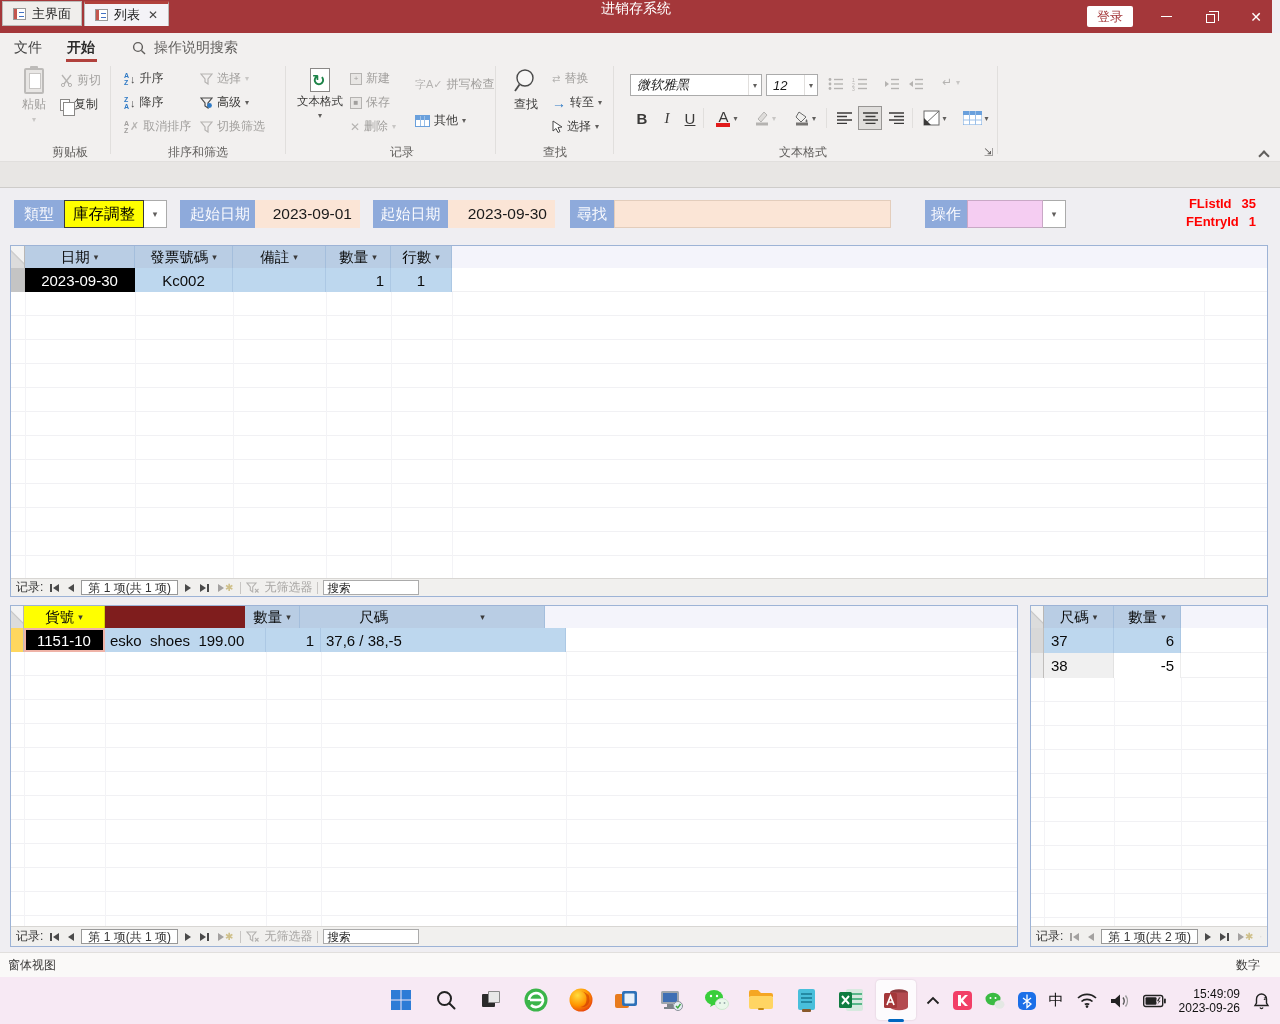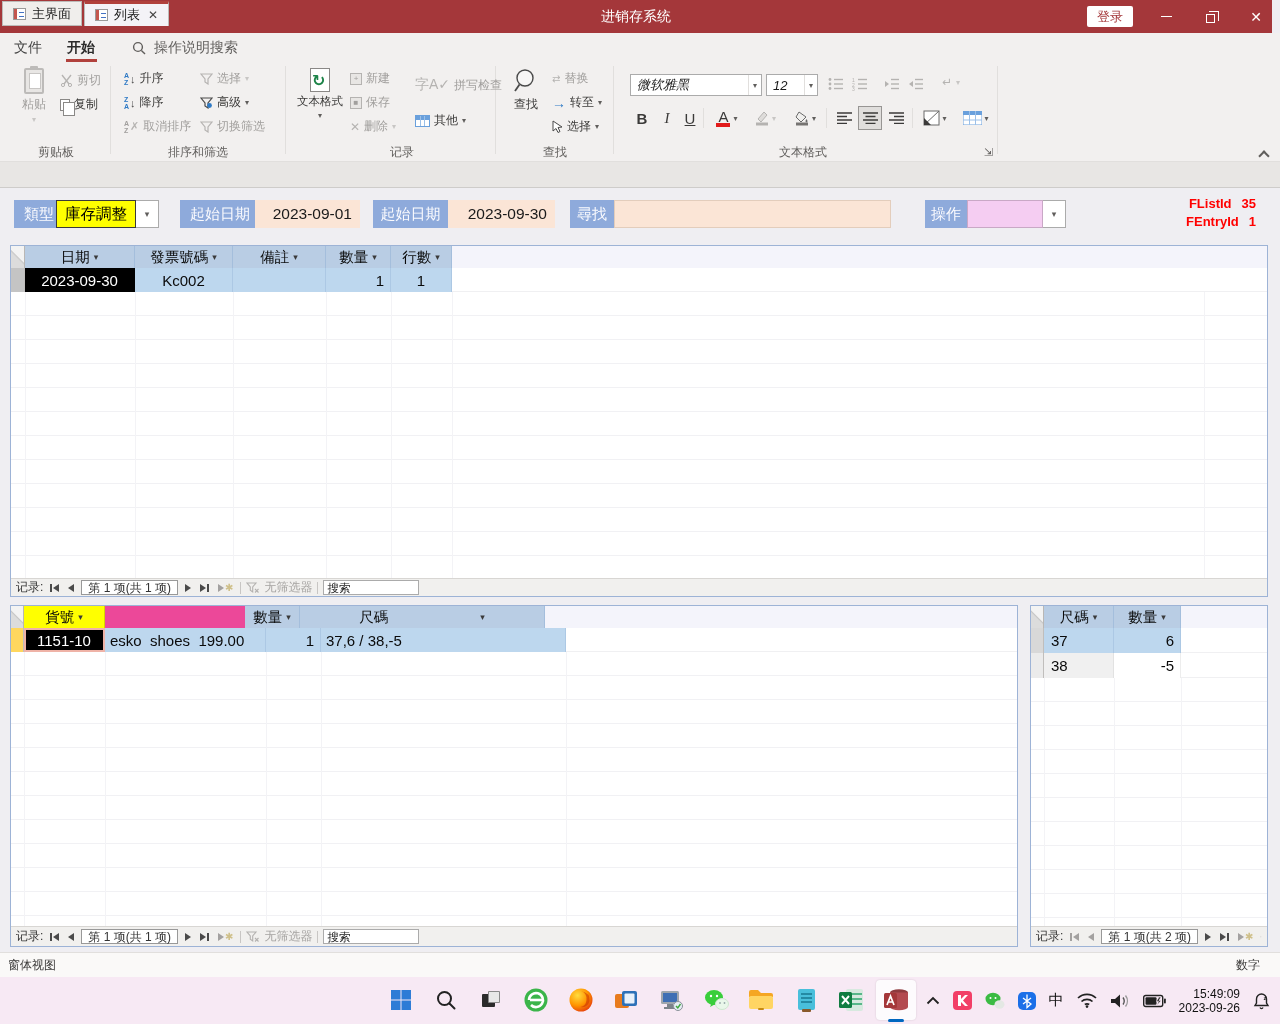--- a/index.html
+++ b/index.html
@@ -1,21 +1,21 @@
 <!DOCTYPE html>
 <html><head>
 <meta charset="utf-8">
 <style>
 *{margin:0;padding:0;box-sizing:border-box;}
 html,body{width:1280px;height:1024px;overflow:hidden;}
 body{position:relative;font-family:"Liberation Sans","DejaVu Sans",sans-serif;background:#EFEEF2;color:#1a1a1a;}
 .abs{position:absolute;}
 
 
-.titlebar{position:absolute;left:0;top:0;width:1272px;height:33px;background:#A4373A;display:flex;align-items:center;color:#fff;}
+.titlebar{position:absolute;left:0;top:0;width:1272px;height:33px;background:#A4373A;display:flex;align-items:flex-start;color:#fff;}
 .qat{display:flex;align-items:center;gap:9px;padding-left:16px;color:rgba(255,255,255,.88);font-size:15px;}
 .qat .dd{font-size:8px;opacity:.8;margin-left:-4px;}
 .qat-more{font-size:9px;border-top:1px solid rgba(255,255,255,.85);padding-top:1px;line-height:7px;}
 .win-title{position:absolute;left:0;right:0;text-align:center;font-size:14px;color:#fff;pointer-events:none;}
 .login-btn{position:absolute;left:1087px;top:6px;width:46px;height:21px;background:#fff;color:#A4373A;font-size:13px;display:flex;align-items:center;justify-content:center;border-radius:2px;}
 .winctl{position:absolute;top:0;height:33px;width:44px;display:flex;align-items:center;justify-content:center;color:#fff;font-size:14px;}
 .minbar{width:11px;height:1px;background:#fff;display:block;}
 .restore{position:relative;width:9px;height:9px;border:1px solid #fff;margin-top:3px;}
 .restore::before{content:"";position:absolute;top:-4px;left:2px;width:9px;height:9px;border:1px solid #fff;border-left:none;border-bottom:none;}
 
@@ -71,21 +71,21 @@
 
 .flabel{position:absolute;top:200px;height:28px;background:#8EAADB;color:#FBFBFE;font-size:15px;display:flex;align-items:center;justify-content:center;}
 .fval{position:absolute;top:200px;height:28px;background:#FBE5D6;font-size:15.5px;display:flex;align-items:center;}
 .ycombo{position:absolute;top:200px;height:28px;display:flex;}
 .yfield{background:#FFFF00;border:1px solid #3a3a3a;height:28px;display:flex;align-items:center;justify-content:center;font-size:15.5px;color:#000;}
 .ddbtn{width:23px;height:28px;background:#fff;border:1px solid #ABABAB;border-left:none;display:flex;align-items:center;justify-content:center;color:#605E5C;font-size:9px;}
 .pfield{background:#F5CDF2;height:28px;border:1px solid #C9A8C6;}
 .idline{position:absolute;right:24px;display:flex;gap:10px;justify-content:flex-end;color:#FF0000;font-size:13px;font-weight:bold;}
 
 
-.ds{position:absolute;background:#ec4899;border:1px solid #9DB3D6;}
+.ds{position:absolute;background:#7f1d1d;border:1px solid #9DB3D6;}
 .ds-head{display:flex;height:22px;}
 .hcorner{background:linear-gradient(45deg,#DCDCDC 44%,#C9C9C9 50%,#F3F3F3 54%);border-right:1px solid #B9B7B5;}
 .hcell{background:#B9CDE4;border-right:1px solid #A4BEDC;display:flex;align-items:center;justify-content:center;font-size:14.5px;color:#0a0a0a;gap:4px;}
 .hcell .hdd{font-size:9px;color:#3a3a3a;}
 .hfill{flex:1;background:#F4F4FB;}
 .ds-row{display:flex;}
 .rsel{border-right:1px solid #C0BEBC;}
 .cell{display:flex;align-items:center;font-size:15px;color:#0a0a0a;border-right:1px solid #ACC8E4;background:#BDD7EE;}
 .cell.blackcell{background:#000;color:#fff;justify-content:center;border-right:1px solid #000;}
 .cell.center{justify-content:center;}
@@ -178,21 +178,21 @@
         <line x1="11" y1="1" x2="4" y2="10" stroke="#B5B3B1" stroke-width="1.3"></line>
         <circle cx="3" cy="11" r="1.6" fill="none" stroke="#B5B3B1"></circle>
         <circle cx="10" cy="11" r="1.6" fill="none" stroke="#B5B3B1"></circle>
       </svg>
     <span>剪切</span>
   </div>
   <div class="rbtn" style="left:60px;top:34px;">
     <span class="copyicon"></span>
     <span>复制</span>
   </div>
-  <div class="grp-label" style="left:10px;width:92px;">剪贴板</div>
+  <div class="grp-label" style="left:24px;width:92px;">剪贴板</div>
 
   <div class="rbtn" style="left:124px;top:8px;">
     <span class="azicon">
         <span class="azltr">
           <span>A</span>
           <span>Z</span>
         </span>
         <span class="azarr">↓</span>
       </span>
     <span>升序</span>
@@ -254,21 +254,21 @@
   <div class="rbtn dis" style="left:350px;top:32px;">
     <span class="minisq">■</span>
     <span>保存</span>
   </div>
   <div class="rbtn dis" style="left:350px;top:56px;">
     <span style="color:#B5B3B1;font-size:12px;">✕</span>
     <span>删除</span>
     <span class="dd8 dis">▾</span>
   </div>
   <div class="rbtn dis" style="left:415px;top:14px;">
-    <span style="font-size:14px;color:#B5B3B1;">字A✓</span>
+    <span style="font-size:11px;color:#B5B3B1;">字A✓</span>
     <span>拼写检查</span>
   </div>
   <div class="rbtn" style="left:415px;top:50px;">
     <span class="tblicon"></span>
     <span>其他</span>
     <span class="dd8">▾</span>
   </div>
   <div class="grp-label" style="left:307px;width:190px;">记录</div>
 
   <div class="bigbtn" style="left:506px;top:6px;width:40px;">
@@ -421,21 +421,21 @@
   <span class="formicon"></span>
   <span>主界面</span>
 </div>
 <div class="dtab active" style="left:84px;">
   <span class="formicon"></span>
   <span>列表</span>
   <span class="close">✕</span>
 </div>
 
 <div class="flabel" style="left:14px;width:50px;">類型</div>
-<div class="ycombo" style="left:56px;border-radius:7px;">
+<div class="ycombo" style="left:64px;border-radius:7px;">
   <span class="yfield" style="width:80px;">庫存調整</span>
   <span class="ddbtn">▾</span>
 </div>
 <div class="flabel" style="left:180px;width:80px;">起始日期</div>
 <div class="fval" style="left:255px;width:105px;justify-content:flex-end;padding-right:8px;">2023-09-01</div>
 <div class="flabel" style="left:373px;width:75px;">起始日期</div>
 <div class="fval" style="left:448px;width:107px;justify-content:flex-end;padding-right:8px;">2023-09-30</div>
 <div class="flabel" style="left:570px;width:44px;">尋找</div>
 <input class="findinput abs" style="left: 614px; top: 200px; width: 277px; height: 28px;" value="">
 <div class="flabel" style="left:925px;width:42px;">操作</div>

